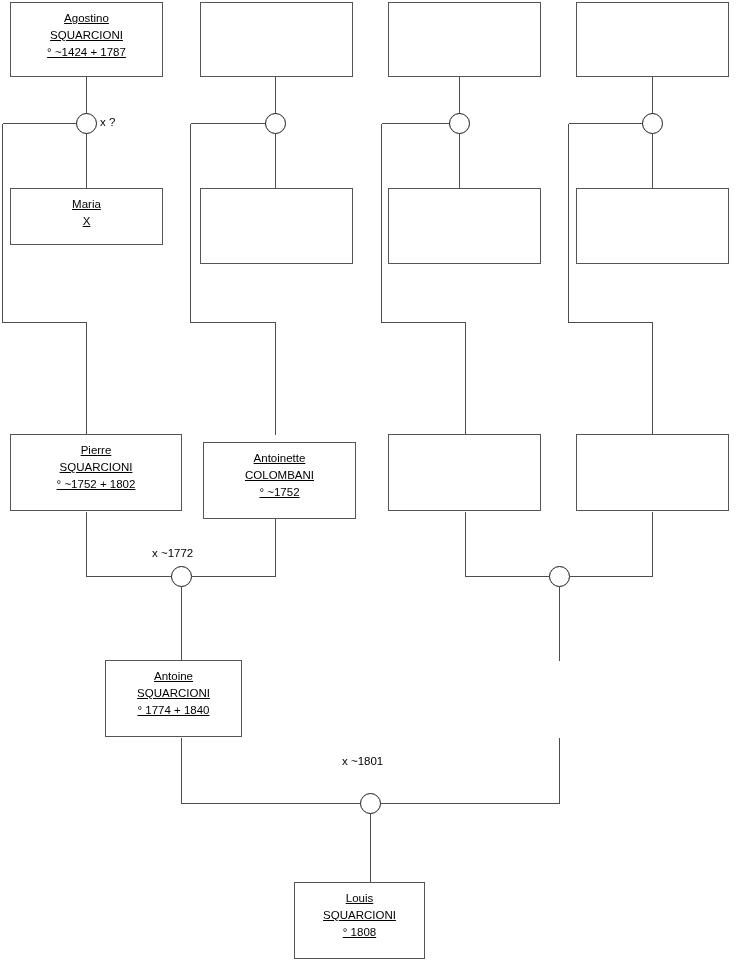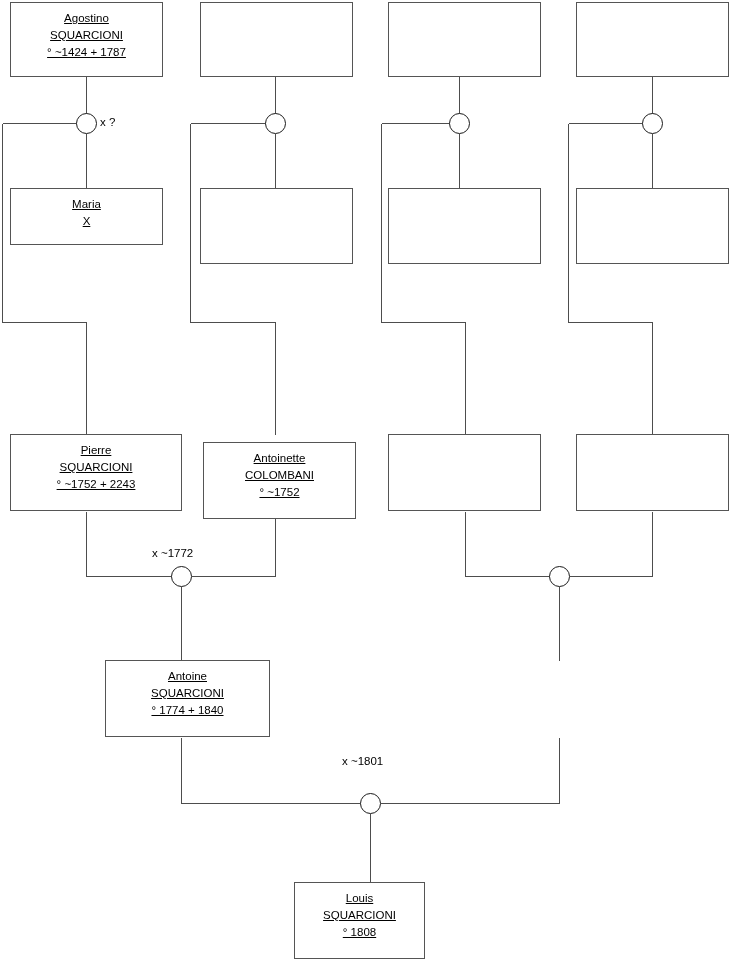--- a/index.html
+++ b/index.html
@@ -169,42 +169,42 @@
 
   <div class="person-box empty-box" style="left:576px; top:188px; width:153px; height:76px;">
     <div class="person-line"></div>
     <div class="person-line"></div>
     <div class="person-line"></div>
   </div>
 
   <div class="person-box" style="left:10px; top:434px; width:172px; height:77px;">
     <div class="person-line">Pierre</div>
     <div class="person-line">SQUARCIONI</div>
-    <div class="person-line">° ~1752 + 2243</div>
+    <div class="person-line">° ~1752 + 1802</div>
   </div>
 
   <div class="person-box" style="left:203px; top:434px; width:153px; height:77px;margin-top:8px;">
     <div class="person-line">Antoinette</div>
     <div class="person-line">COLOMBANI</div>
     <div class="person-line">° ~1752</div>
   </div>
 
   <div class="person-box empty-box" style="left:388px; top:434px; width:153px; height:77px;">
     <div class="person-line"></div>
     <div class="person-line"></div>
     <div class="person-line"></div>
   </div>
 
   <div class="person-box empty-box" style="left:576px; top:434px; width:153px; height:77px;">
     <div class="person-line"></div>
     <div class="person-line"></div>
     <div class="person-line"></div>
   </div>
 
-  <div class="person-box" style="left:105px; top:660px; width:165px; height:77px;">
+  <div class="person-box" style="left:105px; top:660px; width:137px; height:77px;">
     <div class="person-line">Antoine</div>
     <div class="person-line">SQUARCIONI</div>
     <div class="person-line">° 1774 + 1840</div>
   </div>
 
 
   <div class="person-box" style="left:294px; top:882px; width:131px; height:77px;">
     <div class="person-line">Louis</div>
     <div class="person-line">SQUARCIONI</div>
     <div class="person-line">° 1808</div>

